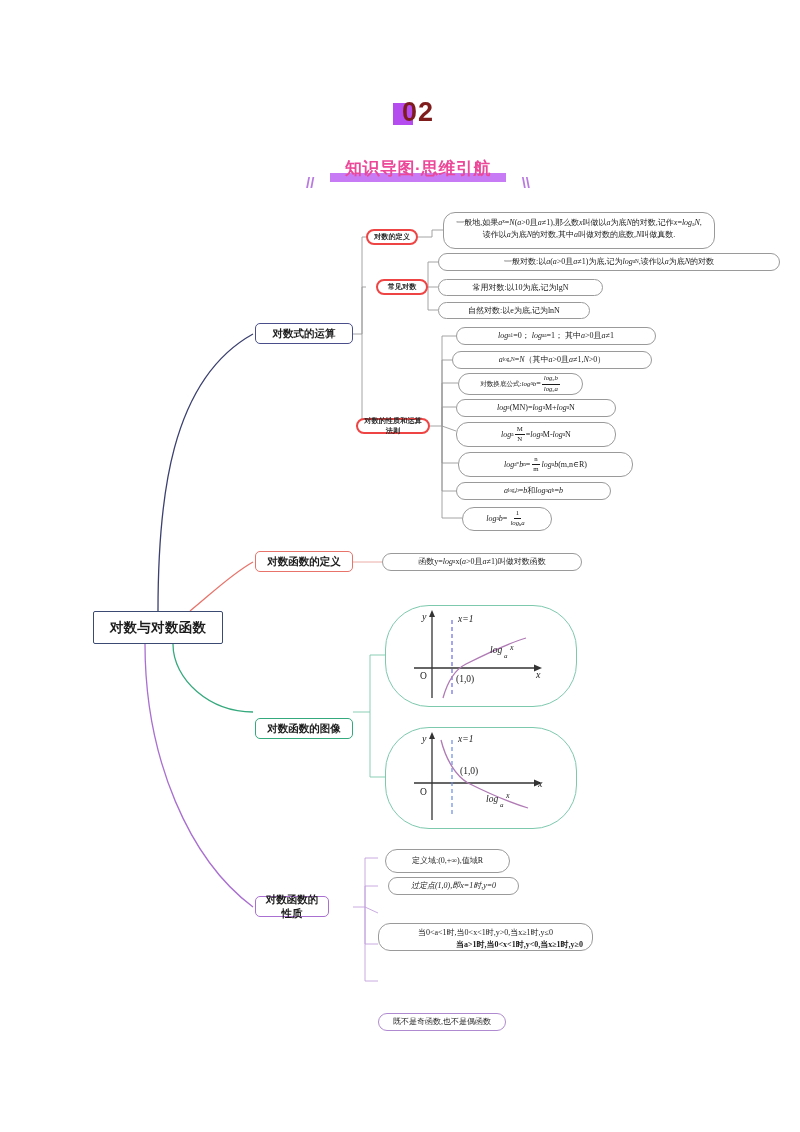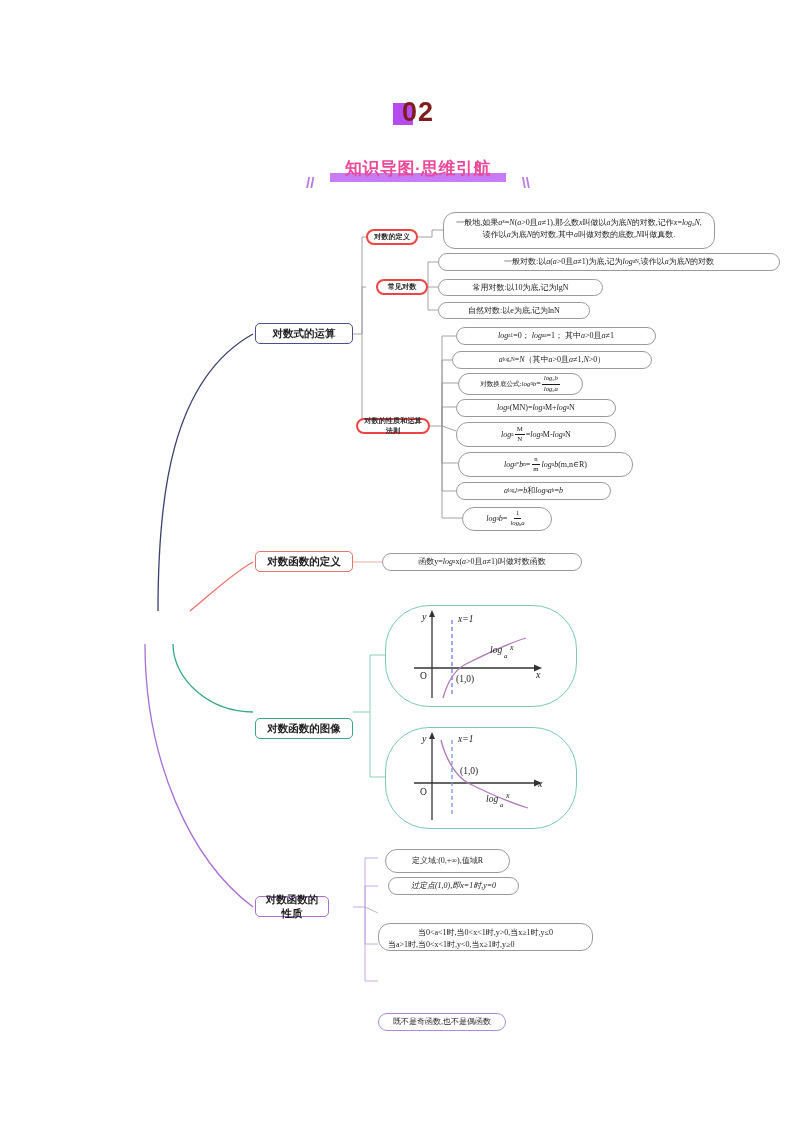--- a/index.html
+++ b/index.html
@@ -129,20 +129,21 @@
     <path class="twig" style="stroke:#7dc9ae" d="M293 512 L310 512 L310 455 L325 455"></path>
     <path class="twig" style="stroke:#7dc9ae" d="M310 512 L310 577 L325 577"></path>
 
     <path class="twig" style="stroke:#c3a0dd" d="M293 707 L305 707 L305 658 L318 658"></path>
     <path class="twig" style="stroke:#c3a0dd" d="M305 707 L305 686 L318 686"></path>
     <path class="twig" style="stroke:#c3a0dd" d="M305 707 L318 713"></path>
     <path class="twig" style="stroke:#c3a0dd" d="M305 707 L305 744 L318 744"></path>
     <path class="twig" style="stroke:#c3a0dd" d="M305 707 L305 781 L318 781"></path>
   </svg>
 
+  <div class="node root">对数与对数函数</div>
 
   <div class="node l1 b1">对数式的运算</div>
   <div class="node l1 b2">对数函数的定义</div>
   <div class="node l1 b3">对数函数的图像</div>
   <div class="node l1 b4">对数函数的性质</div>
 
   <div class="node l2 d1">对数的定义</div>
   <div class="node l2 d2">常见对数</div>
   <div class="node l2 d3">对数的性质和运算法则</div>
 
@@ -332,20 +333,20 @@
       <text x="114" y="79" font-family="'Liberation Serif',serif" font-size="7" font-style="italic" fill="#222">a</text>
       <text x="120" y="70" font-family="'Liberation Serif',serif" font-size="8" font-style="italic" fill="#222">x</text>
     </svg>
   </div>
 
   <div class="leaf" style="position:absolute;left:325px;top:649px;width:125px;height:24px;">定义域:(0,+∞),值域R</div>
   <div class="leaf" style="position:absolute;left:328px;top:677px;width:131px;height:18px;font-style:italic;">过定点(1,0),即x=1时,y=0</div>
 
   <div class="leaf" style="position:absolute;left:318px;top:703px;width:215px;height:28px;display:block;padding-top:3px;margin-top:20px;">
     <div style="text-align:center;">当0&lt;a&lt;1时,当0&lt;x&lt;1时,y&gt;0,当x≥1时,y≤0</div>
-    <div style="text-align:left;">当a&gt;1时,当0&lt;x&lt;1时,y&lt;0,当x≥1时,y≥0</div>
+    <div style="text-align:right;font-weight:bold;">当a&gt;1时,当0&lt;x&lt;1时,y&lt;0,当x≥1时,y≥0</div>
   </div>
 
 
   <div class="leaf" style="position:absolute;left:318px;top:813px;width:128px;height:18px;border-color:#b08ad0;">既不是奇函数,也不是偶函数</div>
 
  </div>
 </div>
 
 </body></html>

